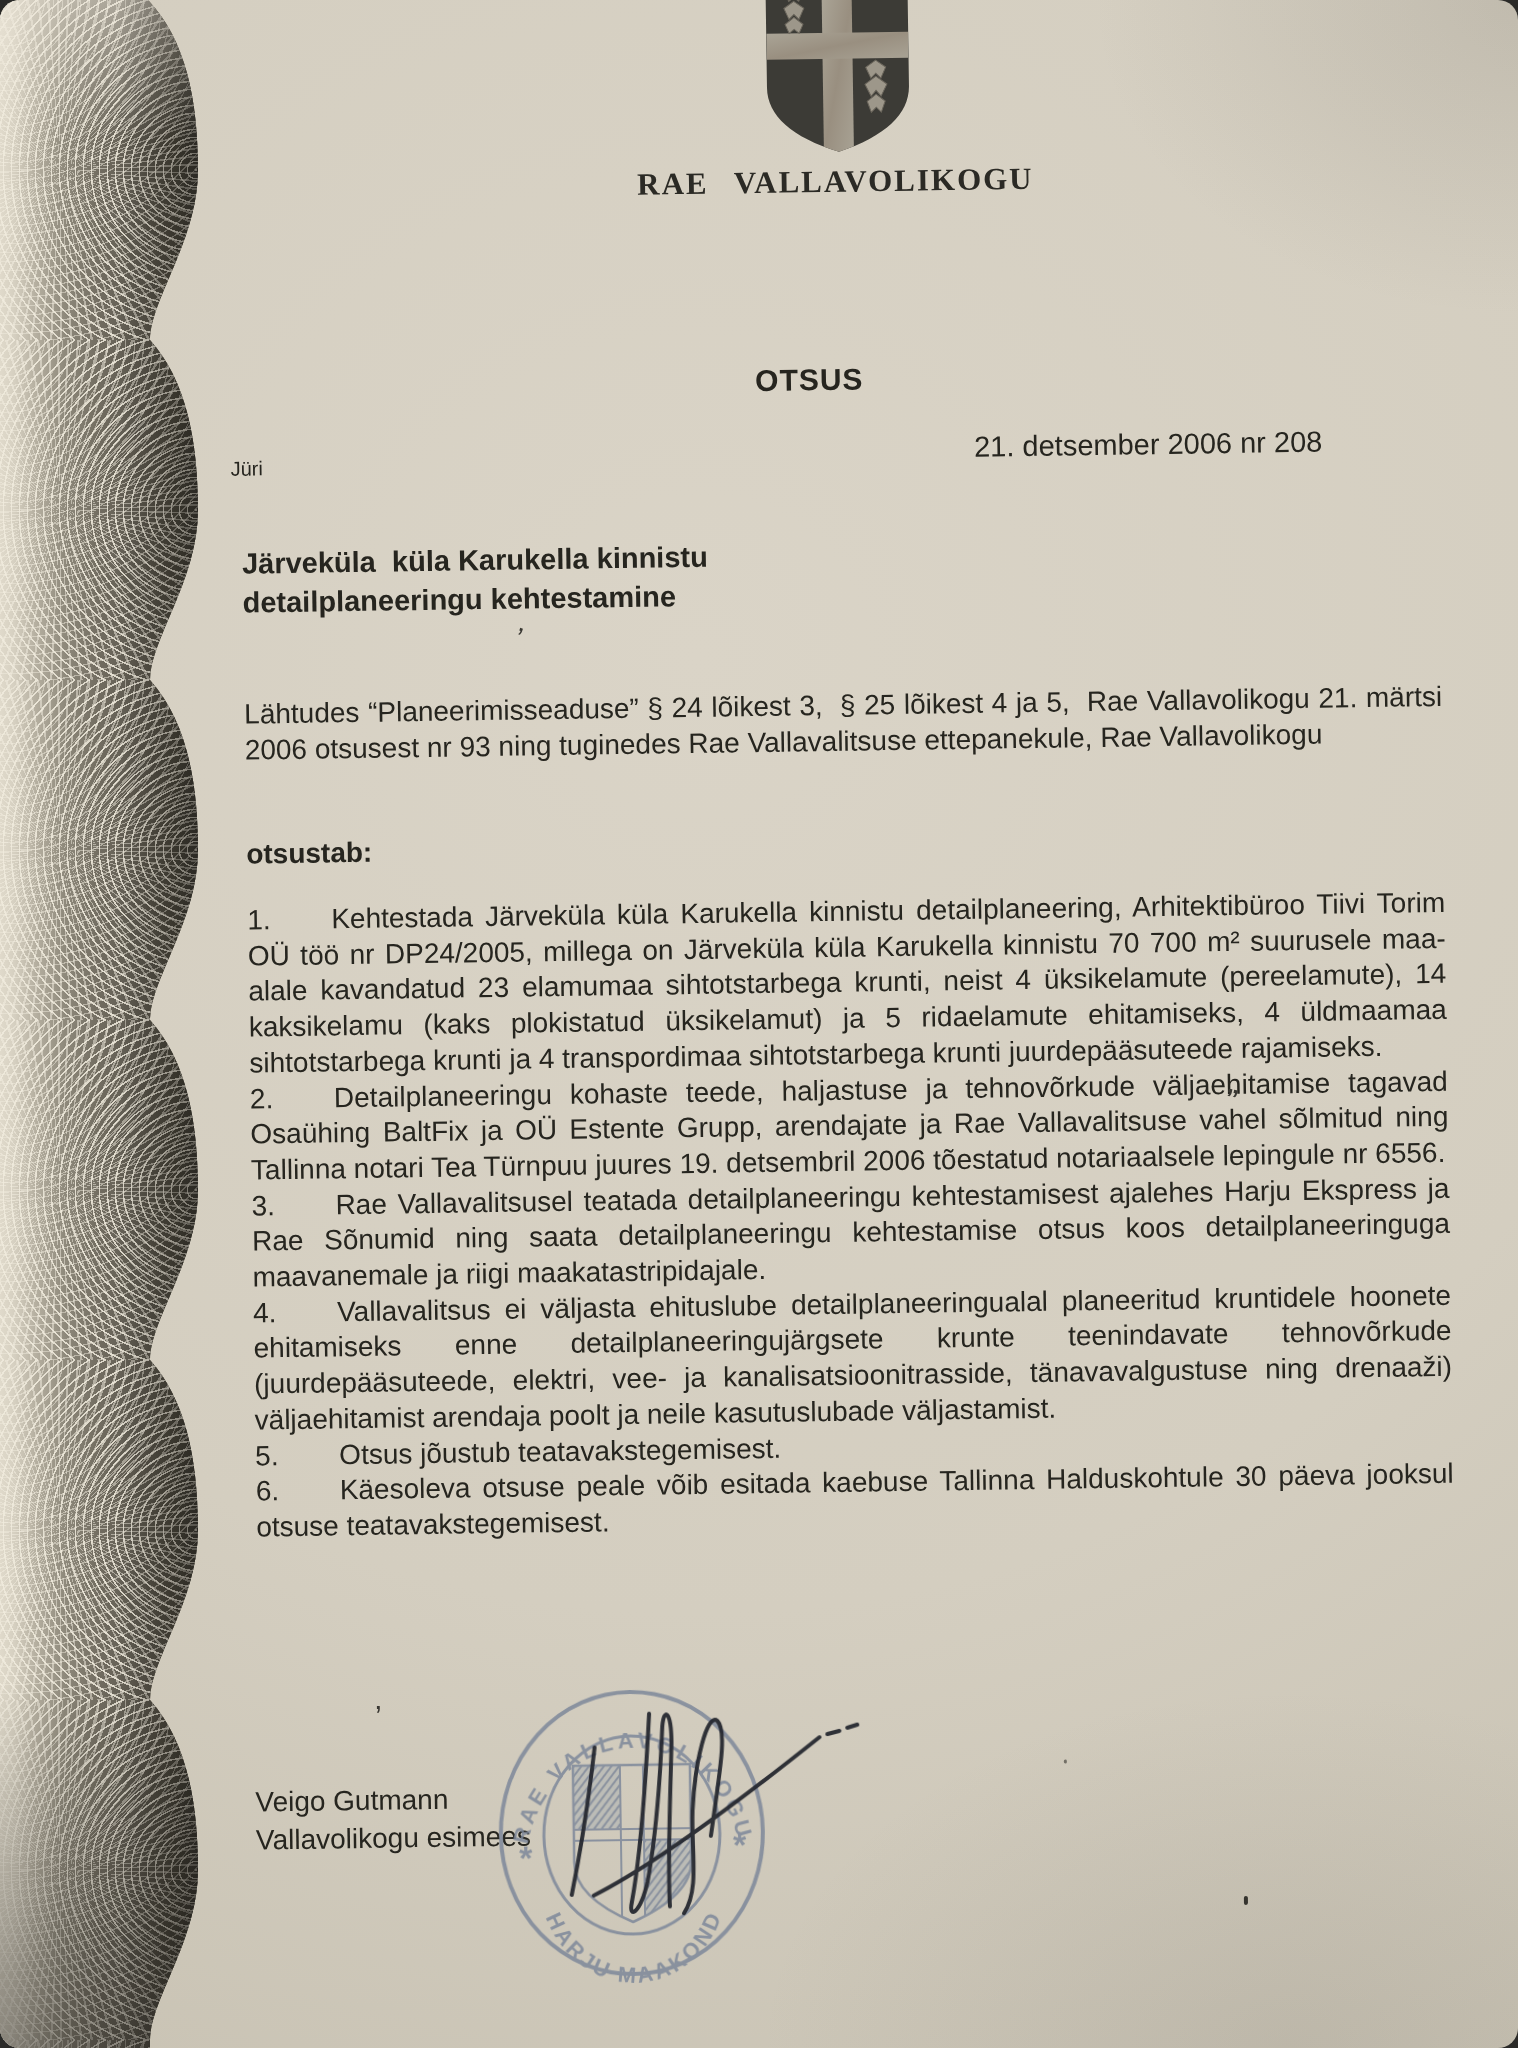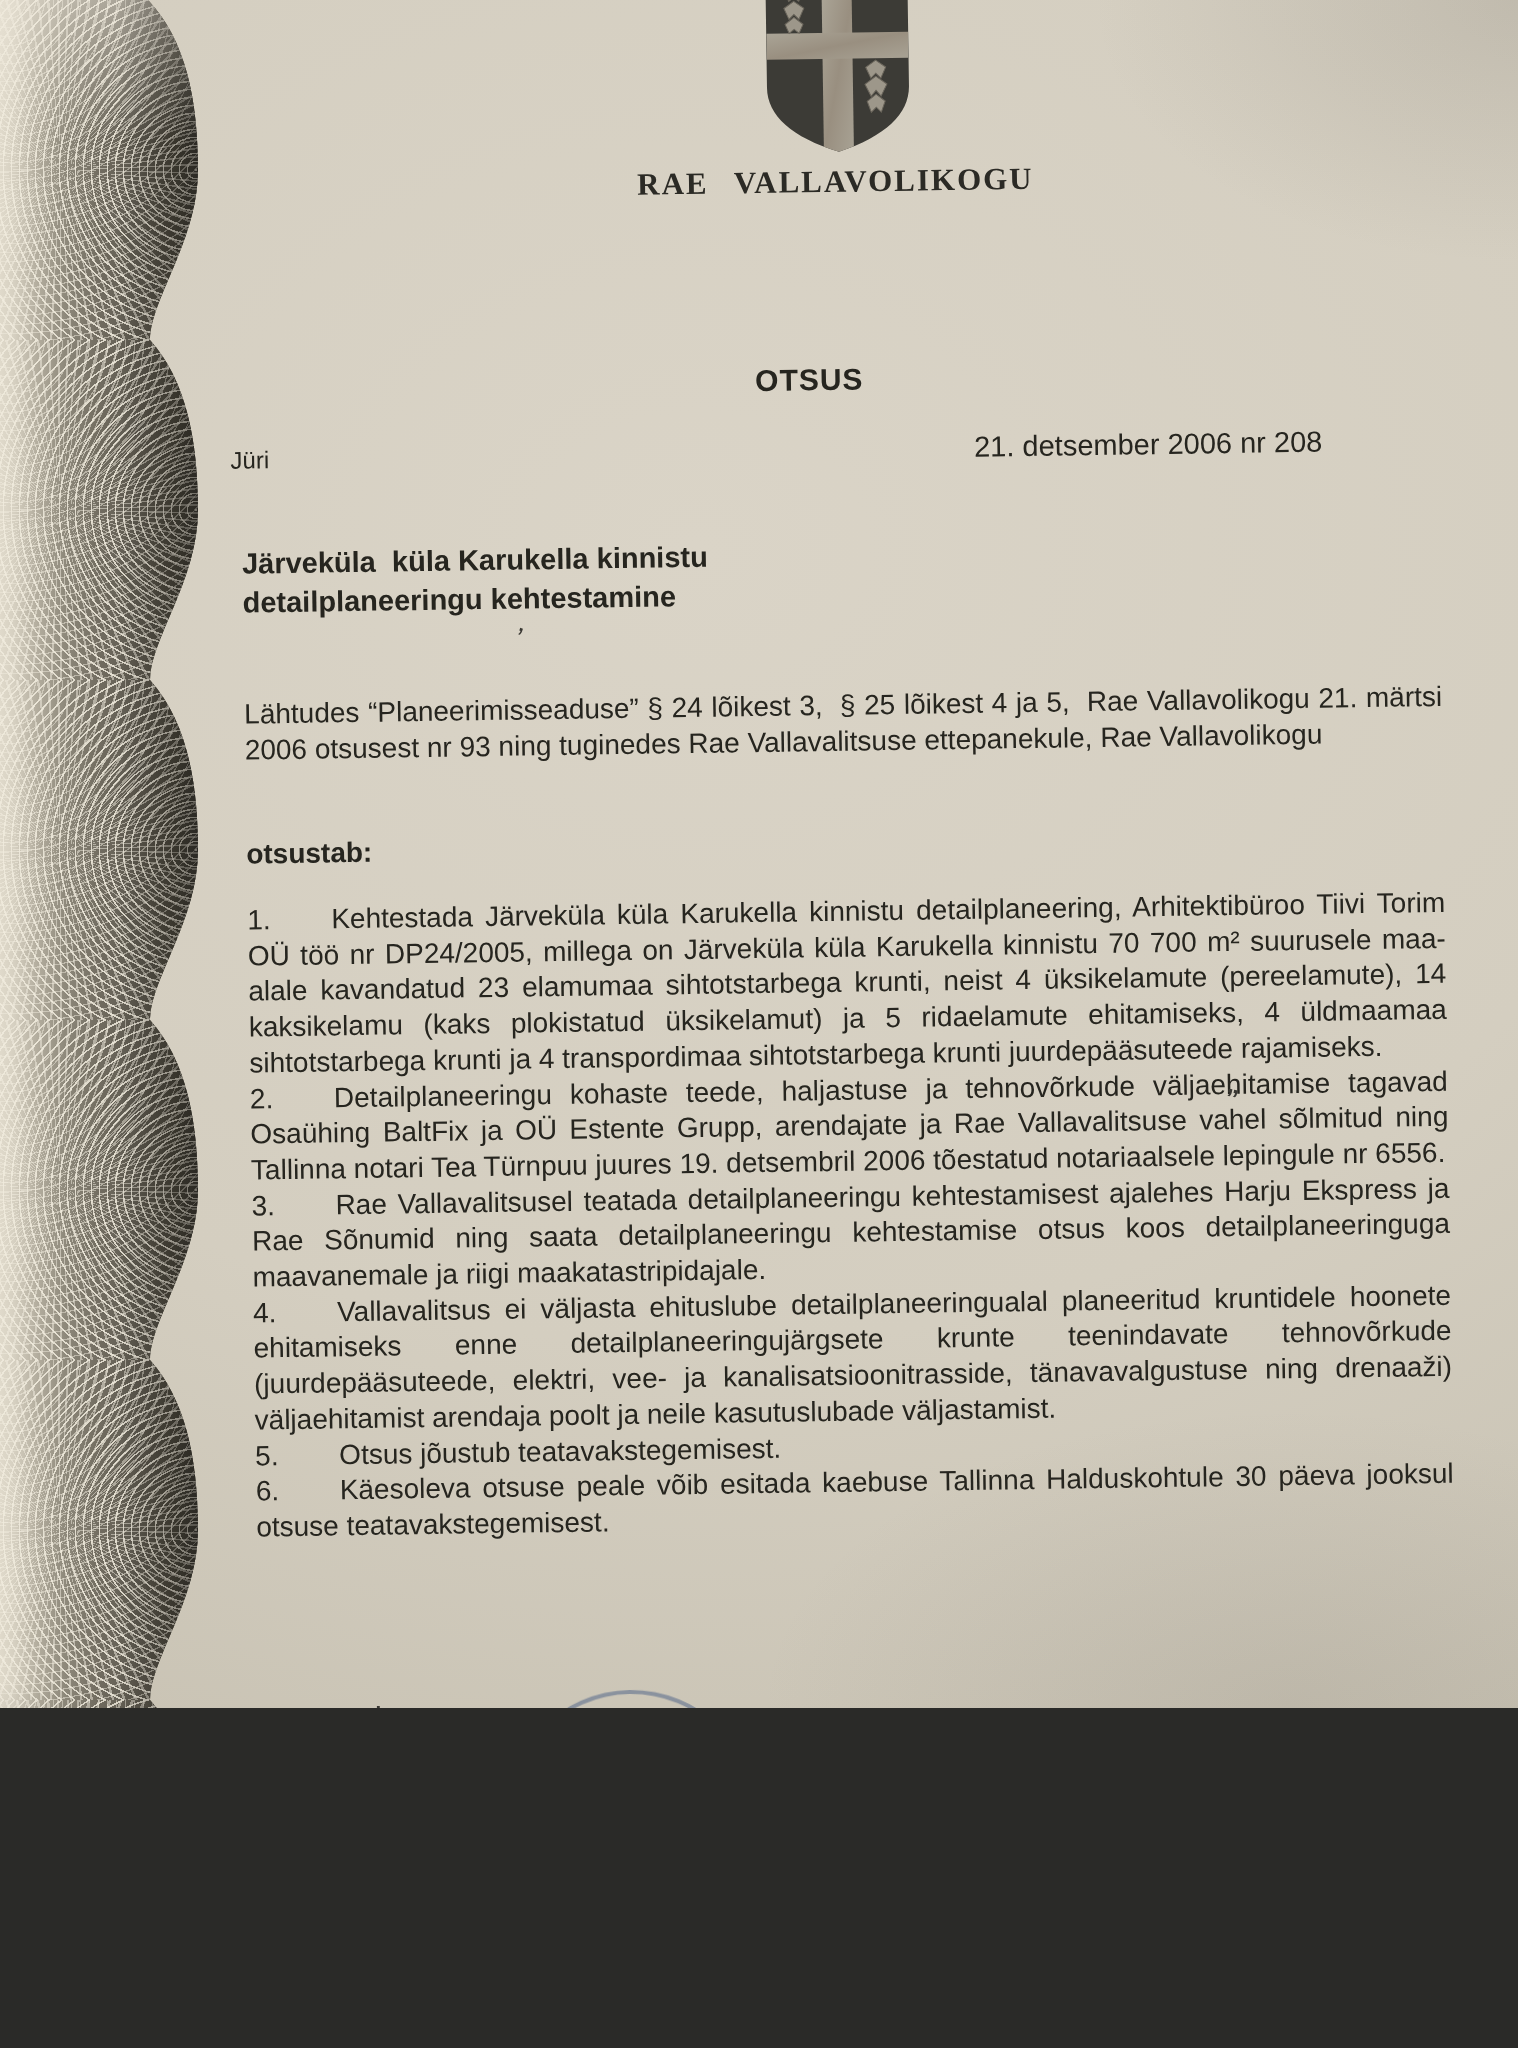--- a/index.html
+++ b/index.html
@@ -1,23 +1,24 @@
 <!DOCTYPE html>
 <html><head>
 <meta charset="utf-8">
 <style>
   html,body{margin:0;padding:0;background:#2a2a28;}
   .page{
-    position:relative;width:1518px;height:1708px;overflow:hidden;
+    position:relative;width:1518px;height:2048px;overflow:hidden;
     background:
       radial-gradient(40% 22% at 100% 0%, rgba(110,105,96,.18), rgba(0,0,0,0) 70%),
       radial-gradient(50% 25% at 85% 100%, rgba(110,105,96,.14), rgba(0,0,0,0) 70%),
       radial-gradient(120% 85% at 46% 32%, #dad4c7 0%, #d4cec0 55%, #c8c2b3 92%, #c2bcae 100%);
     font-family:"Liberation Sans","DejaVu Sans",sans-serif;
     color:#26251f;
+    border-radius:20px;
   }
   .tilt{position:absolute;inset:0;transform:rotate(-0.85deg);transform-origin:760px 1100px;}
   
   .edge-strip{
     position:absolute;left:0;top:0;width:200px;height:2048px;
     clip-path:path("M0 0 L148 0 C186 40 198 100 198 170 C198 240 150 300 150 340 C186 380 198 440 198 510 C198 580 150 640 150 680 C186 720 198 780 198 850 C198 920 150 980 150 1020 C186 1060 198 1120 198 1190 C198 1260 150 1320 150 1360 C186 1400 198 1460 198 1530 C198 1600 150 1660 150 1700 C186 1740 198 1800 198 1870 C198 1940 150 2000 150 2040 L150 2048 L0 2048 Z");
     background-color:#5a564c;
     background-image:
       repeating-radial-gradient(circle at 196px 170px, rgba(240,235,221,.85) 0 1.5px, rgba(58,54,47,0) 1.5px 8px),
       repeating-radial-gradient(circle at 8px 0px, rgba(240,235,221,.5) 0 1.2px, rgba(58,54,47,0) 1.2px 9px),
@@ -34,21 +35,21 @@
   }
   
   .coa{position:absolute;left:778px;top:0;}
   .org-name{
     position:absolute;left:250px;top:165px;width:1198px;text-align:center;
     font-family:"Liberation Serif","DejaVu Serif",serif;font-weight:bold;font-size:31px;
     letter-spacing:2px;word-spacing:16px;color:#2b2a25;
   }
   .doc-type{position:absolute;left:250px;top:364px;width:1140px;text-align:center;
     font-weight:bold;font-size:30px;letter-spacing:1px;}
-  .place{position:absolute;left:240px;top:439px;font-size:24px;}
+  .place{position:absolute;left:240px;top:450px;font-size:20px;}
   .date{position:absolute;right:186px;top:434px;font-size:29px;}
   .subject{position:absolute;left:250px;top:537px;font-weight:bold;font-size:29px;line-height:39px;}
   .para{text-align:justify;margin:0;}
   .preamble{position:absolute;left:250px;top:689px;width:1198px;font-size:28px;line-height:36px;}
   .decides{position:absolute;left:250px;top:831px;font-weight:bold;font-size:28px;}
   .items{position:absolute;left:250px;top:895px;width:1198px;font-size:28px;line-height:35.7px;}
   .items p{margin:0;}
   .num{display:inline-block;width:84px;}
   .signer{position:absolute;left:245px;top:1776px;font-size:28px;line-height:38px;}
   

